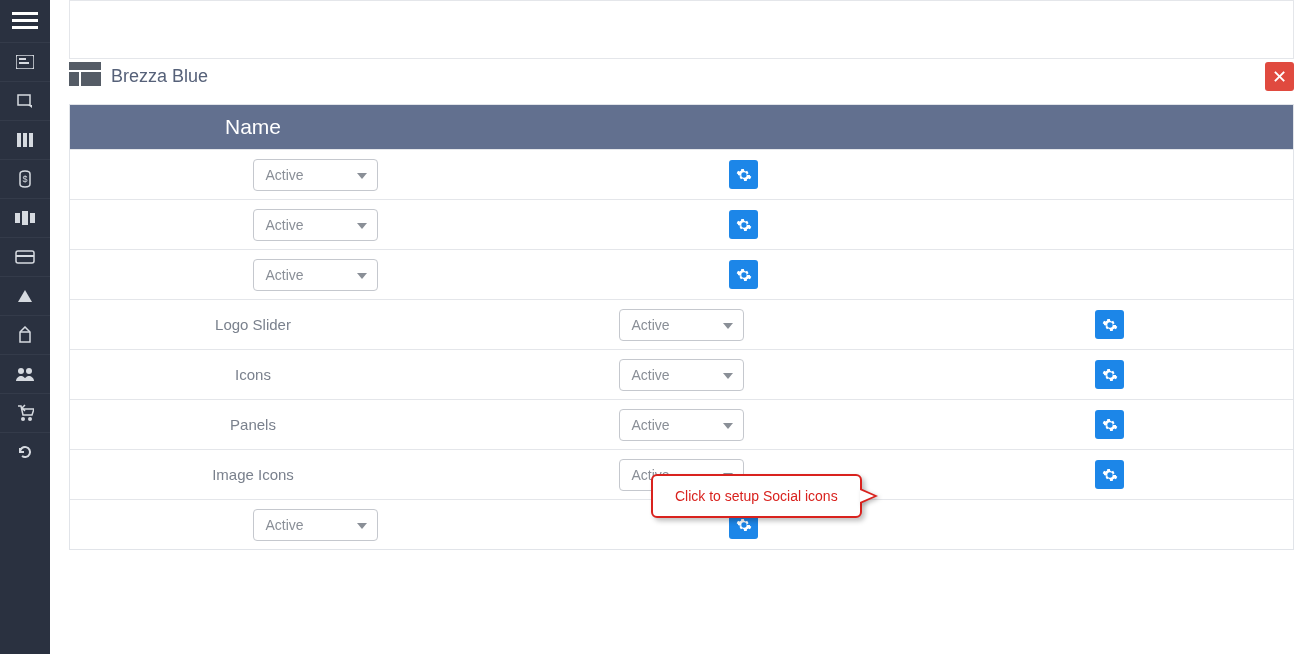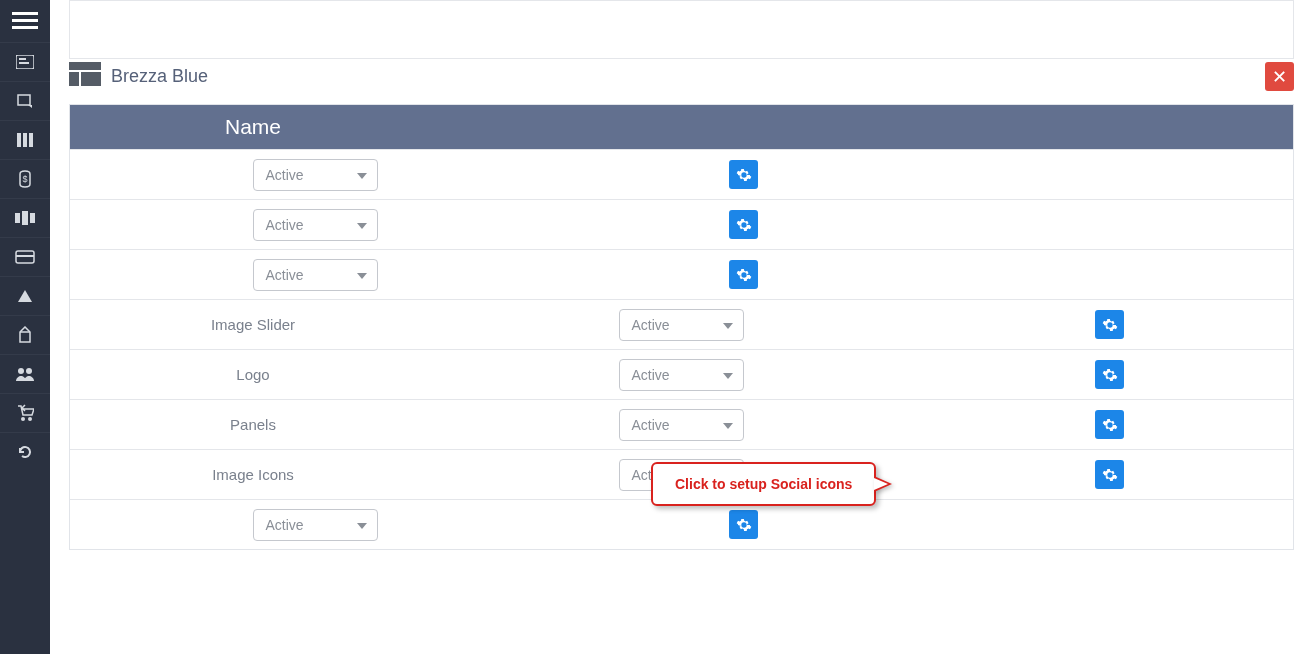--- a/index.html
+++ b/index.html
@@ -320,37 +320,37 @@
       <div class="col-conf">
           <div class="gear-btn">
             <svg viewBox="0 0 24 24">
               <path d="M12 8a4 4 0 100 8 4 4 0 000-8zm9 4a7 7 0 01-.1 1.2l2.1 1.6-2 3.4-2.5-1a7 7 0 01-2 1.2l-.4 2.6h-4l-.4-2.6a7 7 0 01-2-1.2l-2.5 1-2-3.4 2.1-1.6A7 7 0 013 12a7 7 0 01.1-1.2L1 9.2l2-3.4 2.5 1a7 7 0 012-1.2L7.9 3h4l.4 2.6a7 7 0 012 1.2l2.5-1 2 3.4-2.1 1.6c.1.4.1.8.1 1.2z"></path>
             </svg>
           </div>
         </div>
     </div>
 
     <div class="row">
-      <div class="col-name">Image Slider</div>
-      <div class="col-status">
-          <div class="sel">
-            <span>Active</span>
-          </div>
-        </div>
-      <div class="col-conf">
-          <div class="gear-btn">
-            <svg viewBox="0 0 24 24">
-              <path d="M12 8a4 4 0 100 8 4 4 0 000-8zm9 4a7 7 0 01-.1 1.2l2.1 1.6-2 3.4-2.5-1a7 7 0 01-2 1.2l-.4 2.6h-4l-.4-2.6a7 7 0 01-2-1.2l-2.5 1-2-3.4 2.1-1.6A7 7 0 013 12a7 7 0 01.1-1.2L1 9.2l2-3.4 2.5 1a7 7 0 012-1.2L7.9 3h4l.4 2.6a7 7 0 012 1.2l2.5-1 2 3.4-2.1 1.6c.1.4.1.8.1 1.2z"></path>
-            </svg>
-          </div>
-        </div>
-    </div>
-
-    <div class="row">
-      <div class="col-name">Logo</div>
+      <div class="col-name">Logo Slider</div>
+      <div class="col-status">
+          <div class="sel">
+            <span>Active</span>
+          </div>
+        </div>
+      <div class="col-conf">
+          <div class="gear-btn">
+            <svg viewBox="0 0 24 24">
+              <path d="M12 8a4 4 0 100 8 4 4 0 000-8zm9 4a7 7 0 01-.1 1.2l2.1 1.6-2 3.4-2.5-1a7 7 0 01-2 1.2l-.4 2.6h-4l-.4-2.6a7 7 0 01-2-1.2l-2.5 1-2-3.4 2.1-1.6A7 7 0 013 12a7 7 0 01.1-1.2L1 9.2l2-3.4 2.5 1a7 7 0 012-1.2L7.9 3h4l.4 2.6a7 7 0 012 1.2l2.5-1 2 3.4-2.1 1.6c.1.4.1.8.1 1.2z"></path>
+            </svg>
+          </div>
+        </div>
+    </div>
+
+    <div class="row">
+      <div class="col-name">Icons</div>
       <div class="col-status">
           <div class="sel">
             <span>Active</span>
           </div>
         </div>
       <div class="col-conf">
           <div class="gear-btn">
             <svg viewBox="0 0 24 24">
               <path d="M12 8a4 4 0 100 8 4 4 0 000-8zm9 4a7 7 0 01-.1 1.2l2.1 1.6-2 3.4-2.5-1a7 7 0 01-2 1.2l-.4 2.6h-4l-.4-2.6a7 7 0 01-2-1.2l-2.5 1-2-3.4 2.1-1.6A7 7 0 013 12a7 7 0 01.1-1.2L1 9.2l2-3.4 2.5 1a7 7 0 012-1.2L7.9 3h4l.4 2.6a7 7 0 012 1.2l2.5-1 2 3.4-2.1 1.6c.1.4.1.8.1 1.2z"></path>
             </svg>
@@ -375,21 +375,21 @@
     </div>
 
     <div class="row">
       <div class="col-name">Image Icons</div>
       <div class="col-status">
           <div class="sel">
             <span>Active</span>
           </div>
         </div>
       <div class="col-conf" style="position:relative;">
-        <div class="callout" style="left:-275px; top:2px;font-weight:bold;">
+        <div class="callout" style="left:-275px; top:14px;">
           <span>Click to setup Social icons</span>
         </div>
         <div class="gear-btn">
             <svg viewBox="0 0 24 24">
               <path d="M12 8a4 4 0 100 8 4 4 0 000-8zm9 4a7 7 0 01-.1 1.2l2.1 1.6-2 3.4-2.5-1a7 7 0 01-2 1.2l-.4 2.6h-4l-.4-2.6a7 7 0 01-2-1.2l-2.5 1-2-3.4 2.1-1.6A7 7 0 013 12a7 7 0 01.1-1.2L1 9.2l2-3.4 2.5 1a7 7 0 012-1.2L7.9 3h4l.4 2.6a7 7 0 012 1.2l2.5-1 2 3.4-2.1 1.6c.1.4.1.8.1 1.2z"></path>
             </svg>
           </div>
       </div>
     </div>
 

